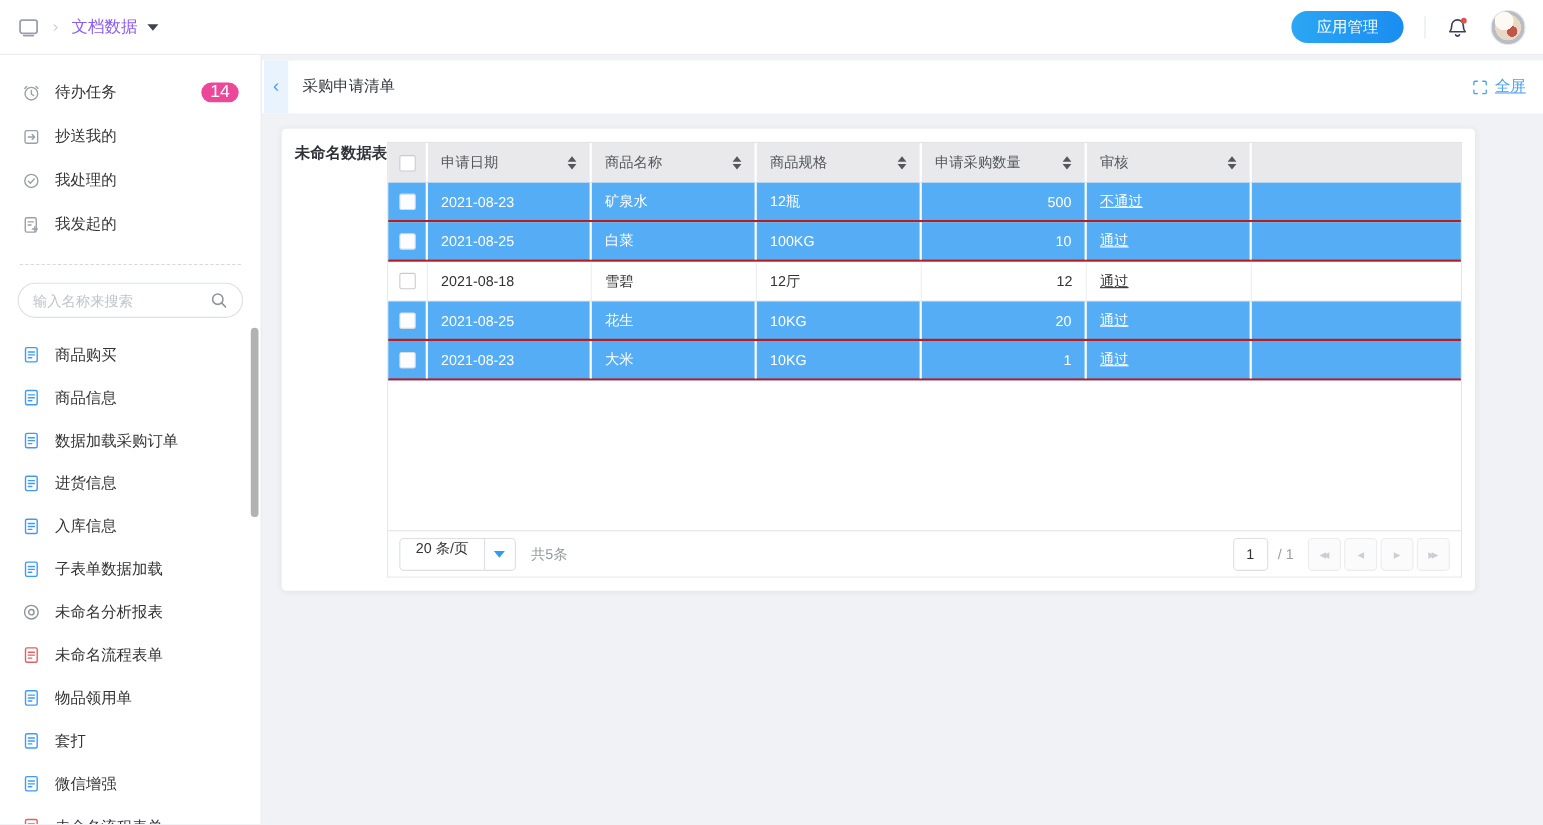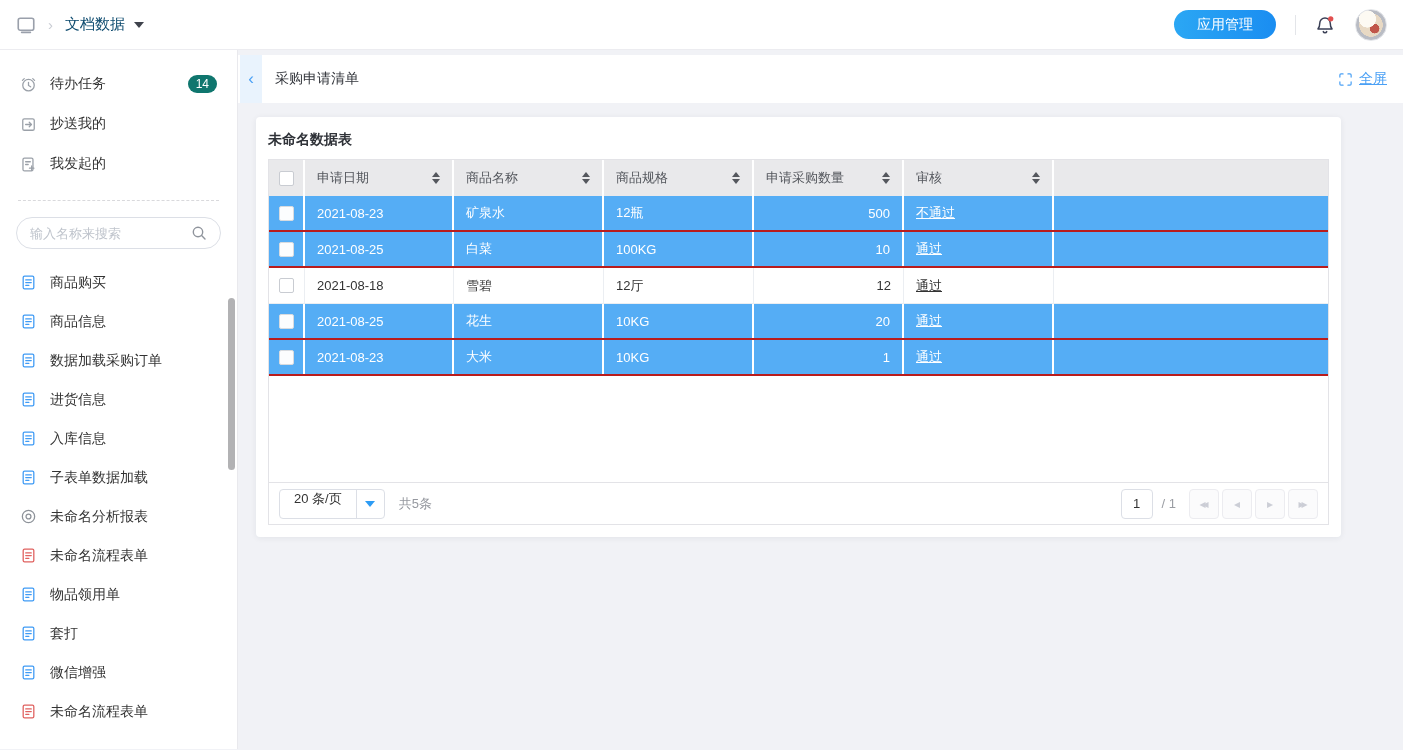--- a/index.html
+++ b/index.html
@@ -5,21 +5,21 @@
   * { box-sizing: border-box; margin: 0; padding: 0; }
   html,body { width:1403px; height:750px; overflow:hidden;
     font-family:"Liberation Sans", sans-serif; background:#f1f2f6; color:#333; }
   svg { display:block; }
 
   
   .topbar { height:50px; background:#fff; border-bottom:1px solid #ececf0;
     display:flex; align-items:center; padding:0 16px; }
   .logo { color:#9aa0ab; display:flex; align-items:center; }
   .crumb-sep { color:#c9ccd3; font-size:15px; margin:0 12px; }
-  .crumb-label { font-size:15px; color:#0c4a6e; }
+  .crumb-label { font-size:15px; color:#8b5cf6; }
   .crumb-caret { width:0; height:0; margin-left:9px;
     border-left:5px solid transparent; border-right:5px solid transparent;
     border-top:6px solid #3f434c; }
   .app-btn { margin-left:auto; height:29px; padding:0 23px; border:none;
     border-radius:15px; background:linear-gradient(90deg,#2ba7f4,#1a8df1);
     color:#fff; font-size:14px; display:flex; align-items:center; cursor:pointer; }
   .top-divider { width:1px; height:20px; background:#e3e5e9; margin:0 19px; }
   .bell { color:#3a3f55; position:relative; cursor:pointer; }
   .avatar { width:32px; height:32px; border-radius:50%; margin-left:20px; cursor:pointer;
     background:
@@ -30,21 +30,21 @@
 
   
   .layout { display:flex; height:699px; }
 
   
   .sidebar { width:238px; flex-shrink:0; background:#fff; border-right:1px solid #e9e9ed;
     position:relative; overflow:hidden; padding-top:14px; }
   .task-item { height:40px; display:flex; align-items:center; padding:0 20px;
     font-size:14px; color:#333; cursor:pointer; }
   .task-item .s-icon { color:#9aa0a8; margin-right:13px; }
-  .badge { margin-left:auto; background:#0f766e; color:#fff; font-size:12px;
+  .badge { margin-left:auto; background:#ec4899; color:#fff; font-size:16px;
     line-height:18px; padding:0 8px; border-radius:9px; }
   .dashed { border-top:1px dashed #d9d9dc; margin:16px 18px 14px; }
   .search-wrap { margin:16px 16px 8px; height:32px; border:1px solid #dcdfe6;
     border-radius:16px; display:flex; align-items:center; padding:0 13px; background:#fff; }
   .search-input { border:none; outline:none; flex:1; font-size:13px; color:#333;
     font-family:"Liberation Sans",sans-serif; background:transparent; min-width:0; }
   .search-input::placeholder { color:#bfc4cc; }
   .search-wrap .s-icon { color:#8f949c; }
   .forms { padding-top:6px; }
   .form-item { height:39px; display:flex; align-items:center; padding:0 20px;
@@ -58,21 +58,21 @@
   .main { flex:1; min-width:0; display:flex; flex-direction:column; background:#f1f2f6; }
   .main-header { margin-top:5px; height:48px; background:#fff; display:flex; align-items:center; }
   .back-block { width:22px; height:48px; margin-left:2px; background:#e9f3fd;
     display:flex; align-items:center; justify-content:center; cursor:pointer;
     color:#4aa0f5; font-size:17px; }
   .page-title { margin-left:13px; font-size:14px; color:#32353b; }
   .fullscreen { margin-left:auto; margin-right:16px; color:#4aa0f5; font-size:14px;
     display:flex; align-items:center; gap:6px; cursor:pointer;text-decoration:underline; }
 
   .card { margin:14px 62px 0 18px; height:420px; background:#fff; border-radius:4px;
-    box-shadow:0 1px 6px rgba(31,45,61,.07); padding:12px; display:flex; flex-direction:column; }
+    box-shadow:0 1px 6px rgba(31,45,61,.07); padding:12px; display:flex; flex-direction:row; }
   .card-title { font-size:14px; font-weight:bold; color:#2f3238; margin:2px 0 10px; }
 
   .grid { flex:1; min-height:0; border:1px solid #e3e3e7; display:flex; flex-direction:column; background:#fff; }
   .cell { display:flex; align-items:center; padding:0 12px; font-size:13px;
     overflow:hidden; white-space:nowrap; }
   .c-check { width:36px; padding:0; justify-content:center; }
   .c-date { width:149px; } .c-name { width:150px; } .c-spec { width:150px; }
   .c-qty  { width:150px; justify-content:flex-end; }
   .c-audit{ width:150px; } .c-fill { flex:1; border-right:none !important; }
 
@@ -202,20 +202,29 @@
   <div class="task-item">
     <span class="s-icon">
       <svg width="17" height="17">
               <use href="#send-doc-icon"></use>
             </svg>
     </span>
     <span>抄送我的</span>
 
   </div>
 
+  <div class="task-item">
+    <span class="s-icon">
+      <svg width="17" height="17">
+              <use href="#check-circle-icon"></use>
+            </svg>
+    </span>
+    <span>我处理的</span>
+
+  </div>
 
   <div class="task-item">
     <span class="s-icon">
       <svg width="17" height="17">
               <use href="#doc-plus-icon"></use>
             </svg>
     </span>
     <span>我发起的</span>
 
   </div>

